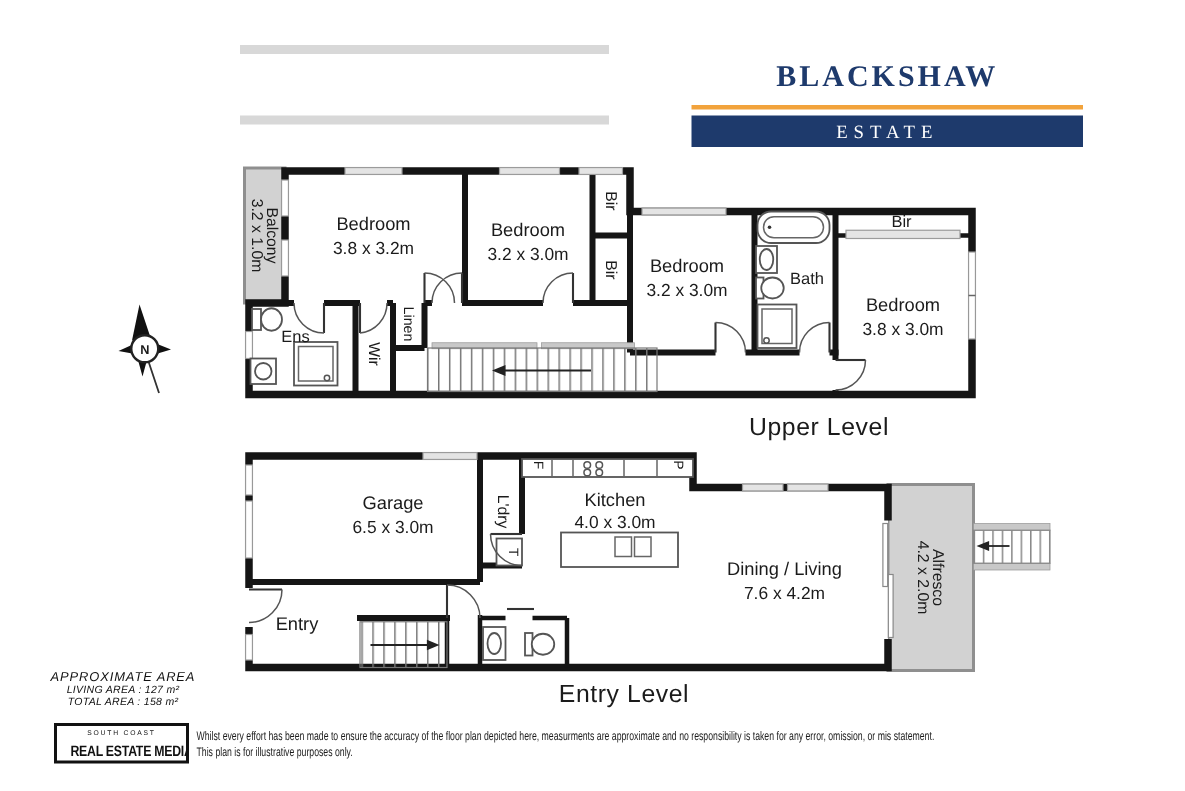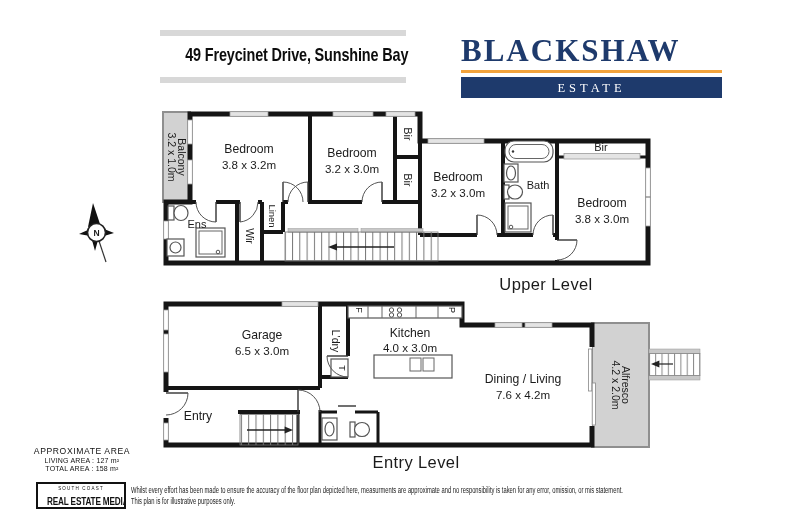--- a/index.html
+++ b/index.html
@@ -4,29 +4,29 @@
 <style>
   html,body{margin:0;padding:0;background:#fff;}
   .page{position:relative;width:790px;height:527px;background:#fff;overflow:hidden;
         font-family:"Liberation Sans",sans-serif;}
   
   .bar{position:absolute;left:160px;width:246px;height:6px;background:var(--header_bar_gray,#d8d8d8);}
   .bar.top{top:30px;} .bar.bottom{top:77px;}
   .addr-wrap{position:absolute;left:150px;top:44px;width:265px;text-align:center;}
   .addr{display:inline-block;white-space:nowrap;font-size:19px;font-weight:bold;color:#0d0d0d;
         transform:scaleX(.76);transform-origin:50% 50%;letter-spacing:-.2px;}
-  .brand{position:absolute;left:461px;top:33px;width:261px;text-align:left;
+  .brand{position:absolute;left:461px;top:33px;width:261px;text-align:center;
          color:var(--brand_navy,#1e3a6c);font-family:"Liberation Serif",serif;font-weight:bold;
-         font-size:31px;letter-spacing:2px;line-height:36px;white-space:nowrap;}
+         font-size:20px;letter-spacing:2px;line-height:36px;white-space:nowrap;}
   .brand-rule{position:absolute;left:461px;top:70px;width:261px;height:3px;background:var(--brand_orange,#f2a33c);}
   .brand-box{position:absolute;left:461px;top:77px;width:261px;height:21px;background:var(--brand_navy,#1e3a6c);
          color:#fff;font-family:"Liberation Serif",serif;font-size:12.5px;letter-spacing:4px;
          text-align:center;line-height:22px;}
   
-  .area-block{position:absolute;left:28px;top:446px;width:108px;text-align:center;color:#111;}
+  .area-block{position:absolute;left:28px;top:446px;width:108px;text-align:center;color:#111;font-style:italic;}
   .area-title{font-size:8.6px;letter-spacing:.6px;}
   .area-row{font-size:7px;letter-spacing:.2px;margin-top:1px;}
   .media-box{position:absolute;left:36px;top:482px;width:86px;height:23px;border:2px solid #111;
              background:#fff;text-align:center;overflow:hidden;}
   .media-top{font-size:4.5px;letter-spacing:1.2px;margin-top:2px;color:#111;}
   .media-name{font-size:10px;font-weight:bold;white-space:nowrap;display:inline-block;
               transform:scaleX(.82);transform-origin:50% 50%;color:#111;letter-spacing:-.2px;}
   .disc{position:absolute;left:131px;top:485px;width:845px;transform:scaleX(.70);transform-origin:0 0;
         font-size:8.3px;line-height:10.5px;color:#1a1a1a;}
   .disc span{display:block;white-space:nowrap;}
@@ -55,23 +55,20 @@
   .letter{font-size:9px;}
   .lvl{font-size:16.5px;letter-spacing:.4px;}
   .ncap{font-size:8.5px;font-weight:bold;text-anchor:middle;}
 </style>
 </head>
 <body>
 
 <div class="page">
 
   <div class="bar top"></div>
-  <div class="addr-wrap">
-    <span class="addr">49 Freycinet Drive, Sunshine Bay</span>
-  </div>
   <div class="bar bottom"></div>
   <div class="brand">BLACKSHAW</div>
   <div class="brand-rule"></div>
   <div class="brand-box">ESTATE</div>
 
   <svg width="790" height="527" viewBox="0 0 790 527" style="position:absolute;left:0;top:0;">
     <defs>
       <pattern id="tr7" width="7.3" height="12" patternUnits="userSpaceOnUse">
         <path d="M0.5,0 V12" stroke="#777" stroke-width="1"></path>
       </pattern>

